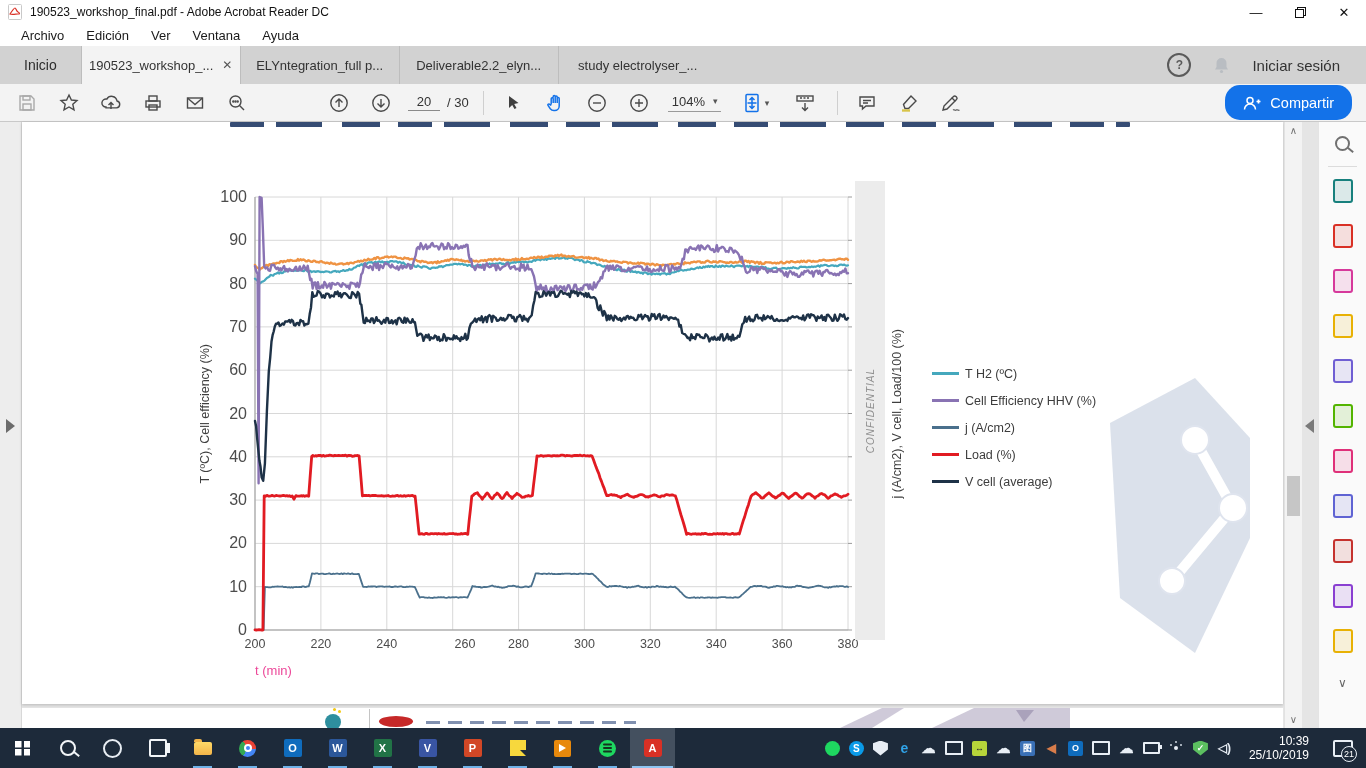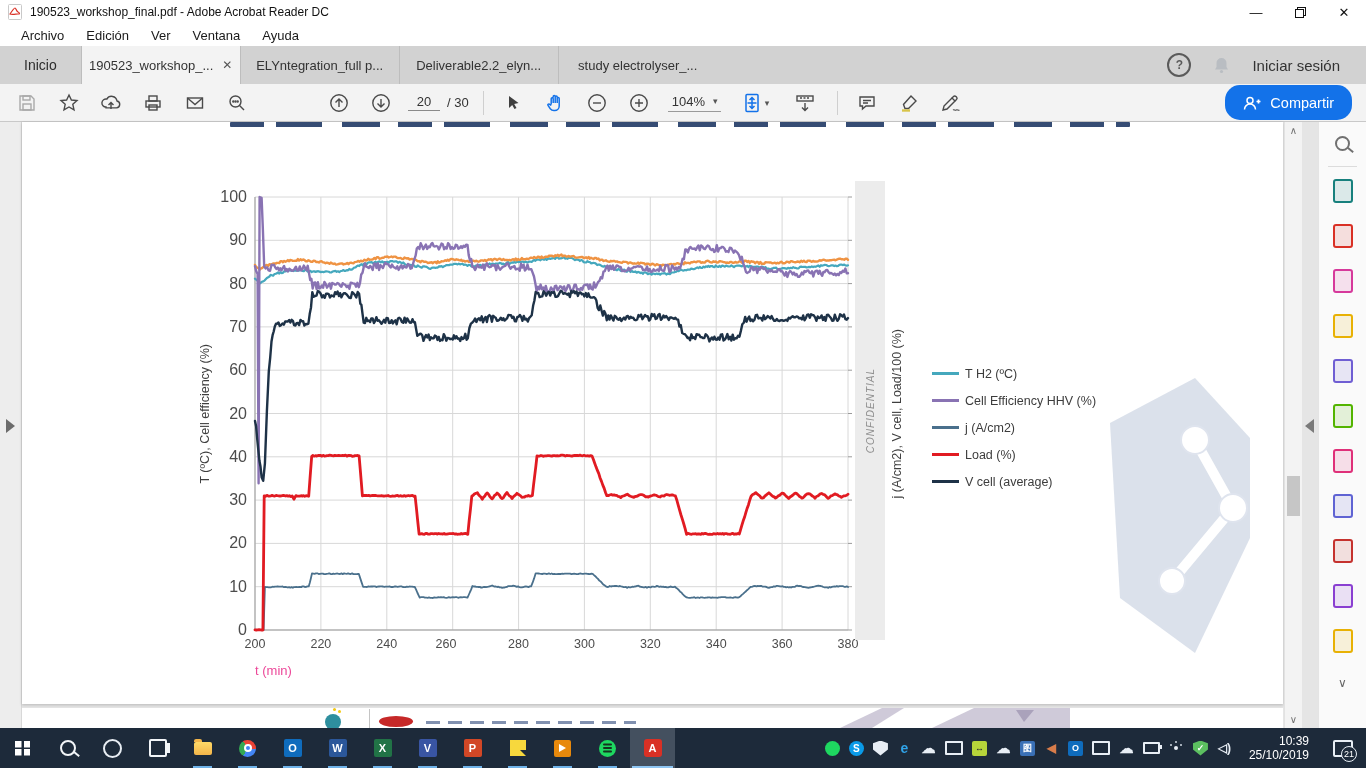--- a/index.html
+++ b/index.html
@@ -393,21 +393,21 @@
           <span style="top: 173.2px;">60</span>
           <span style="top: 129.9px;">70</span>
           <span style="top: 86.6px;">80</span>
           <span style="top: 43.3px;">90</span>
           <span style="top: 0px;">100</span>
         </div>
       <div id="x-ticks">
           <span style="left: 0px;">200</span>
           <span style="left: 65.8889px;">220</span>
           <span style="left: 131.778px;">240</span>
-          <span style="left: 191px;">260</span>
+          <span style="left: 210px;">260</span>
           <span style="left: 263.556px;">280</span>
           <span style="left: 329.444px;">300</span>
           <span style="left: 395.333px;">320</span>
           <span style="left: 461.222px;">340</span>
           <span style="left: 527.111px;">360</span>
           <span style="left: 593px;">380</span>
         </div>
       <div class="xlabel">t (min)</div>
     </div>
 

